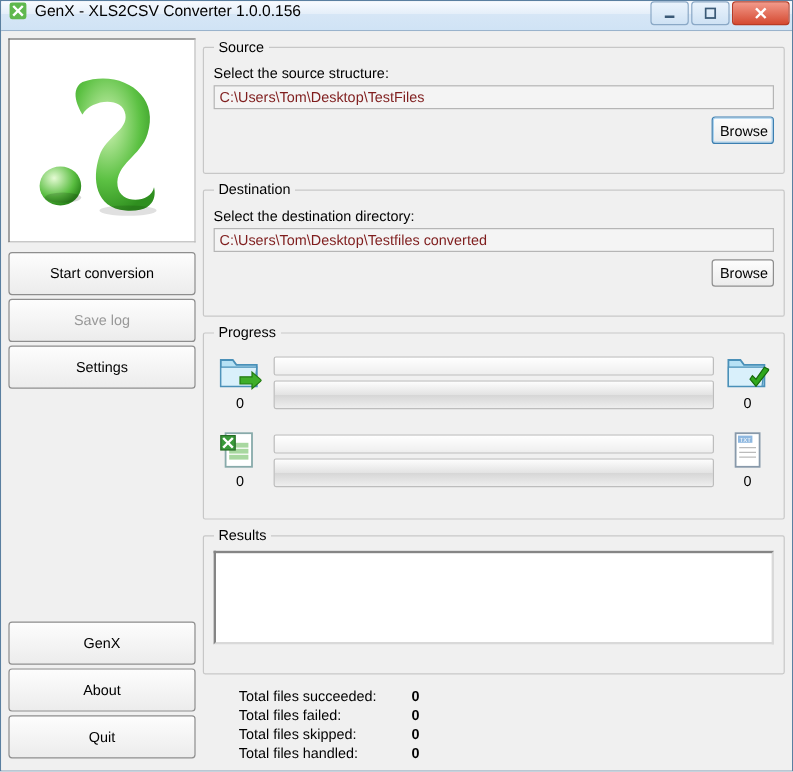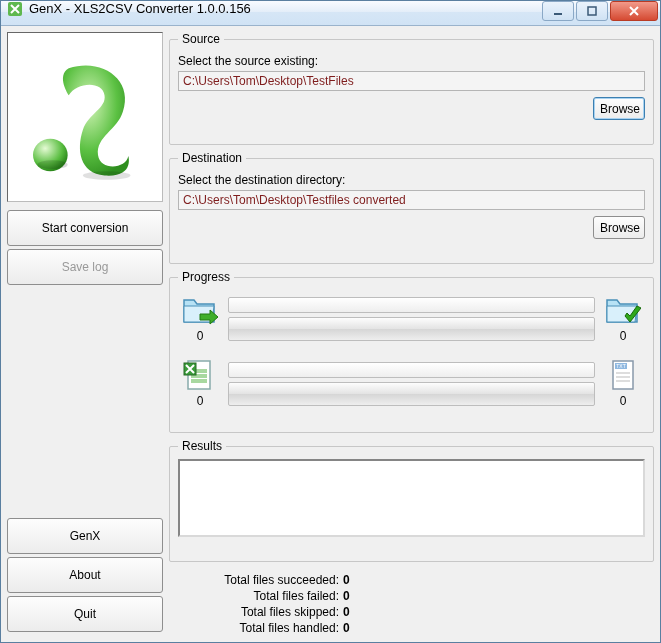--- a/index.html
+++ b/index.html
@@ -224,21 +224,21 @@
 
   .totals {
     margin-top: 4px;
     margin-left: 30px;
   }
   .totals div {
     display:flex;
     gap:4px;
     line-height: 16px;
   }
-  .totals .lbl { width: 140px; text-align:right; }
+  .totals .lbl { width: 140px; text-align:left; }
   .totals .val { font-weight:bold; }
 
 </style>
 </head>
 <body>
 
 <div class="window">
 
   <div class="titlebar">
     <span class="title-icon">
@@ -286,33 +286,34 @@
           </defs>
           <ellipse cx="28" cy="95" rx="16" ry="15" fill="url(#g2)"></ellipse>
           <ellipse cx="30" cy="104" rx="14" ry="4" fill="#000" opacity="0.15"></ellipse>
           <path d="M45 15 C 75 5, 105 25, 95 55 C 90 72, 70 78, 72 95 C 74 110, 98 108, 100 96 C 100 96, 106 116, 78 114 C 55 112, 52 90, 58 72 C 63 57, 80 52, 78 40 C 76 26, 52 28, 45 40 C 45 40, 33 22, 45 15 Z" fill="url(#g1)"></path>
           <ellipse cx="80" cy="114" rx="22" ry="4" fill="#000" opacity="0.12"></ellipse>
         </svg>
       </div>
       <div class="left-buttons">
         <button class="std-btn">Start conversion</button>
         <button class="std-btn" disabled="">Save log</button>
+        <button class="std-btn">Settings</button>
       </div>
       <div class="left-bottom-buttons">
         <button class="std-btn">GenX</button>
         <button class="std-btn">About</button>
         <button class="std-btn">Quit</button>
       </div>
     </div>
 
     <div class="right-col">
 
       <fieldset class="group">
         <legend>Source</legend>
-        <div class="field-label">Select the source existing:</div>
+        <div class="field-label">Select the source structure:</div>
         <input class="path-input" type="text" readonly="" value="C:\Users\Tom\Desktop\TestFiles" style="">
         <div class="row-right">
           <button class="browse-btn browse-highlight">Browse</button>
         </div>
       </fieldset>
 
       <fieldset class="group">
         <legend>Destination</legend>
         <div class="field-label">Select the destination directory:</div>
         <input class="path-input" type="text" readonly="" value="C:\Users\Tom\Desktop\Testfiles converted" style="">

